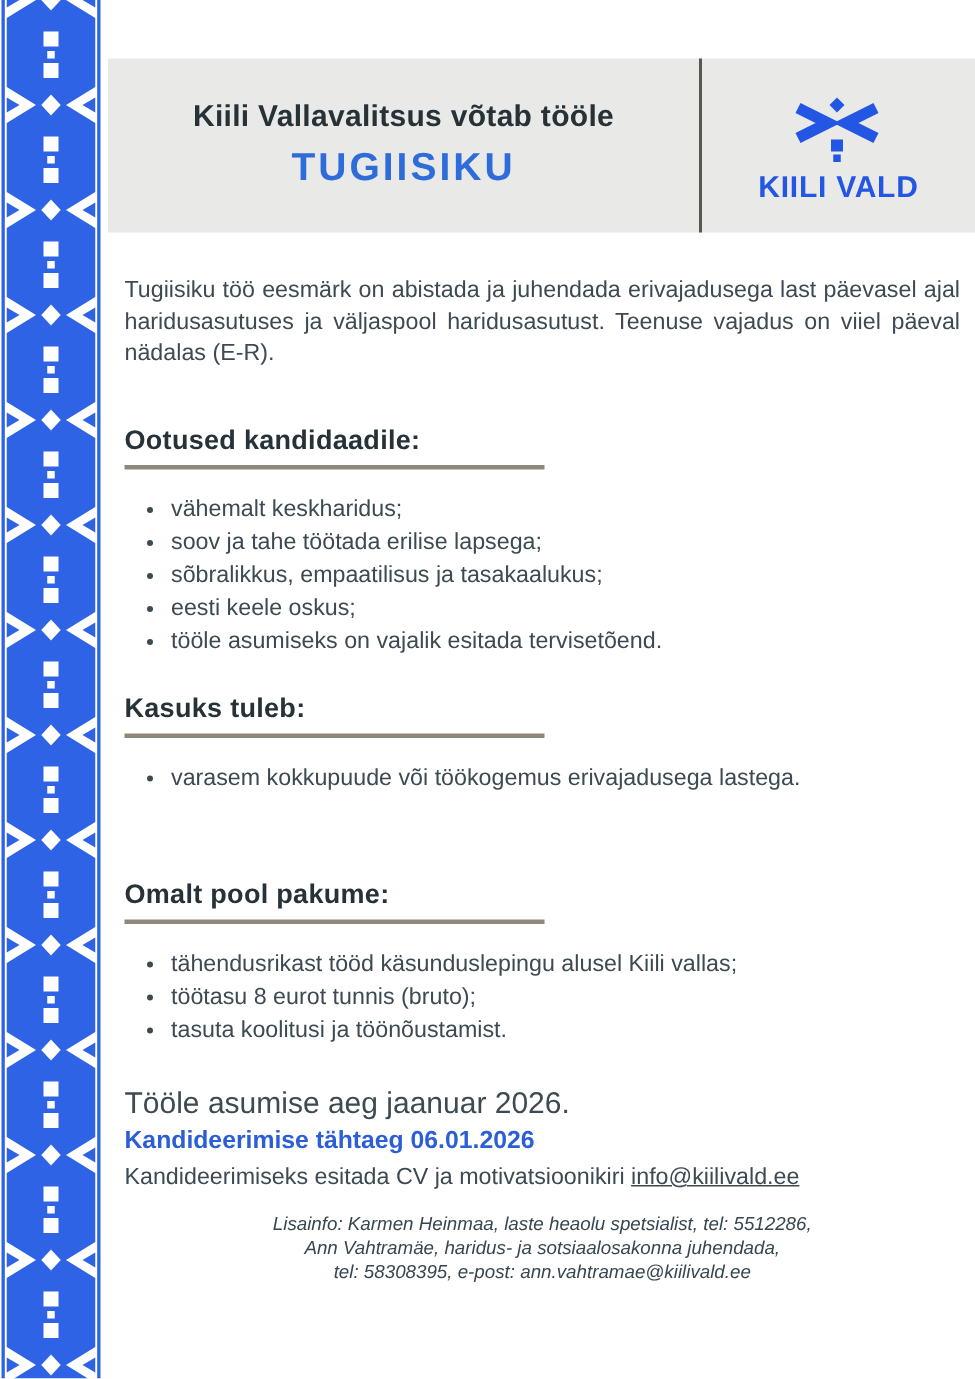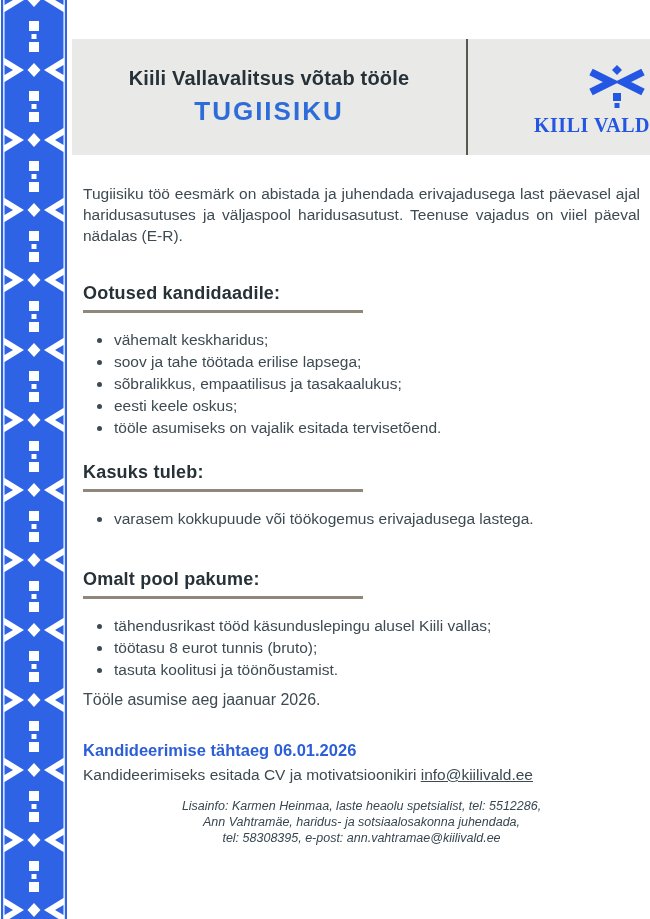--- a/index.html
+++ b/index.html
@@ -36,23 +36,22 @@
   .header-role {
     font-size: 26px; font-weight: bold;
     color: #2e6cd9; letter-spacing: 2px;
   }
   .header-divider {
     width: 2px; background: #5a5751;
   }
   .header-logo {
     flex: 1;
     display: flex; flex-direction: column;
-    align-items: flex-end; justify-content: center;
+    align-items: center; justify-content: center;
     padding-top: 6px;
-    font-family: Liberation Serif, serif;
   }
   .logo-icon { display: block; }
   .logo-text {
     margin-top: 3px;
     font-size: 20px; font-weight: bold;
     color: #2356e3; letter-spacing: 0.5px;
   }
   .content {
     position: absolute; left: 83px; top: 137px;
     width: 557px;
@@ -66,37 +65,37 @@
   .section-heading {
     font-size: 18px; font-weight: bold;
     color: #263238;
     width: 280px;
     padding-bottom: 6px;
     border-bottom: 3px solid #8f887a;
     letter-spacing: 0.2px;
   }
   .mt-1 { margin-top: 37px; }
   .mt-2 { margin-top: 23px; }
-  .mt-3 { margin-top: 39px; }
+  .mt-3 { margin-top: 56px; }
   ul.bullets {
     margin-top: 16px;
     padding-left: 30px;
     list-style: disc;
   }
   ul.bullets li {
     font-size: 15.5px; line-height: 22px;
     color: #3d4a52;
     padding-left: 1px;
   }
   .start-date {
-    margin-top: 10px;
-    font-size: 16px; color: #3d4a52;
+    margin-top: 27px;
+    font-size: 20px; color: #3d4a52;
   }
   .deadline {
-    margin-top: 32px;
+    margin-top: 3px;
     font-size: 16.5px; font-weight: bold;
     color: #2c5ed8;
   }
   .apply {
     margin-top: 6px;
     font-size: 15.5px; color: #3d4a52;
   }
   .apply a {
     color: #3d4a52;
     text-decoration: underline;

